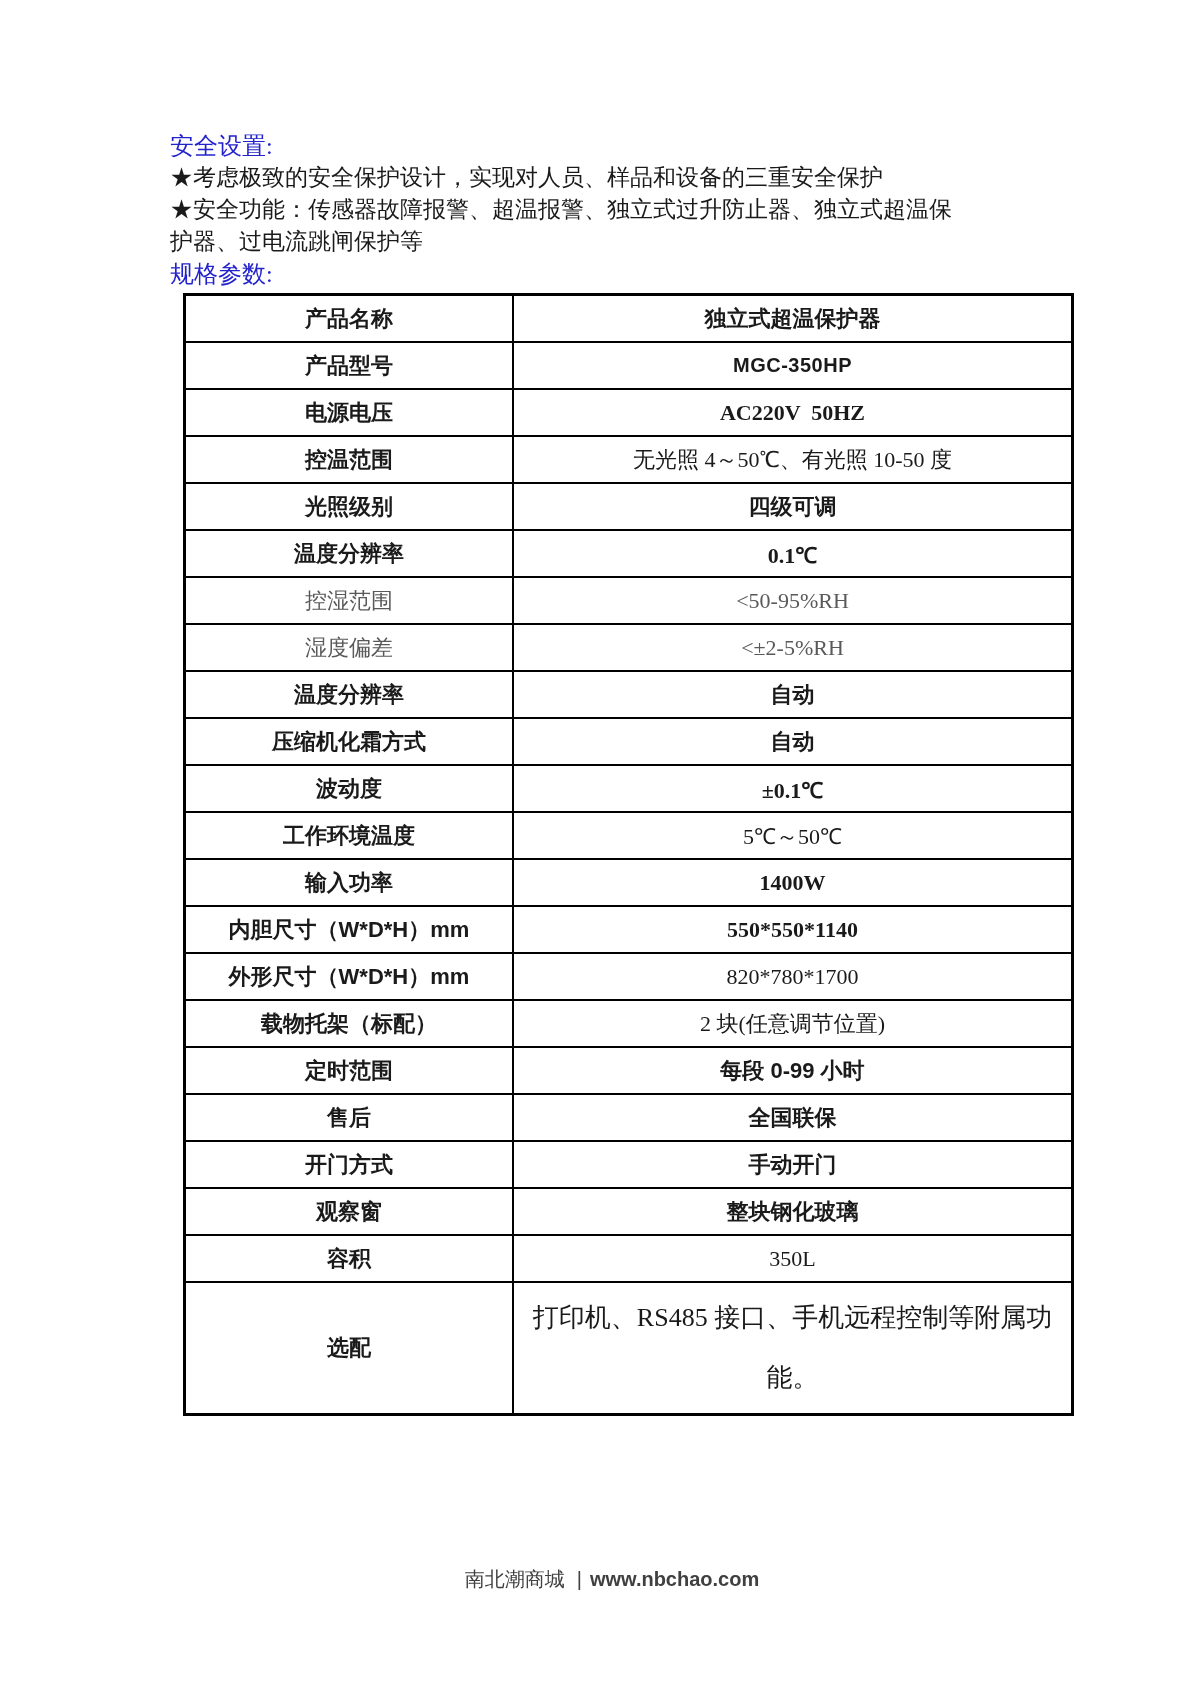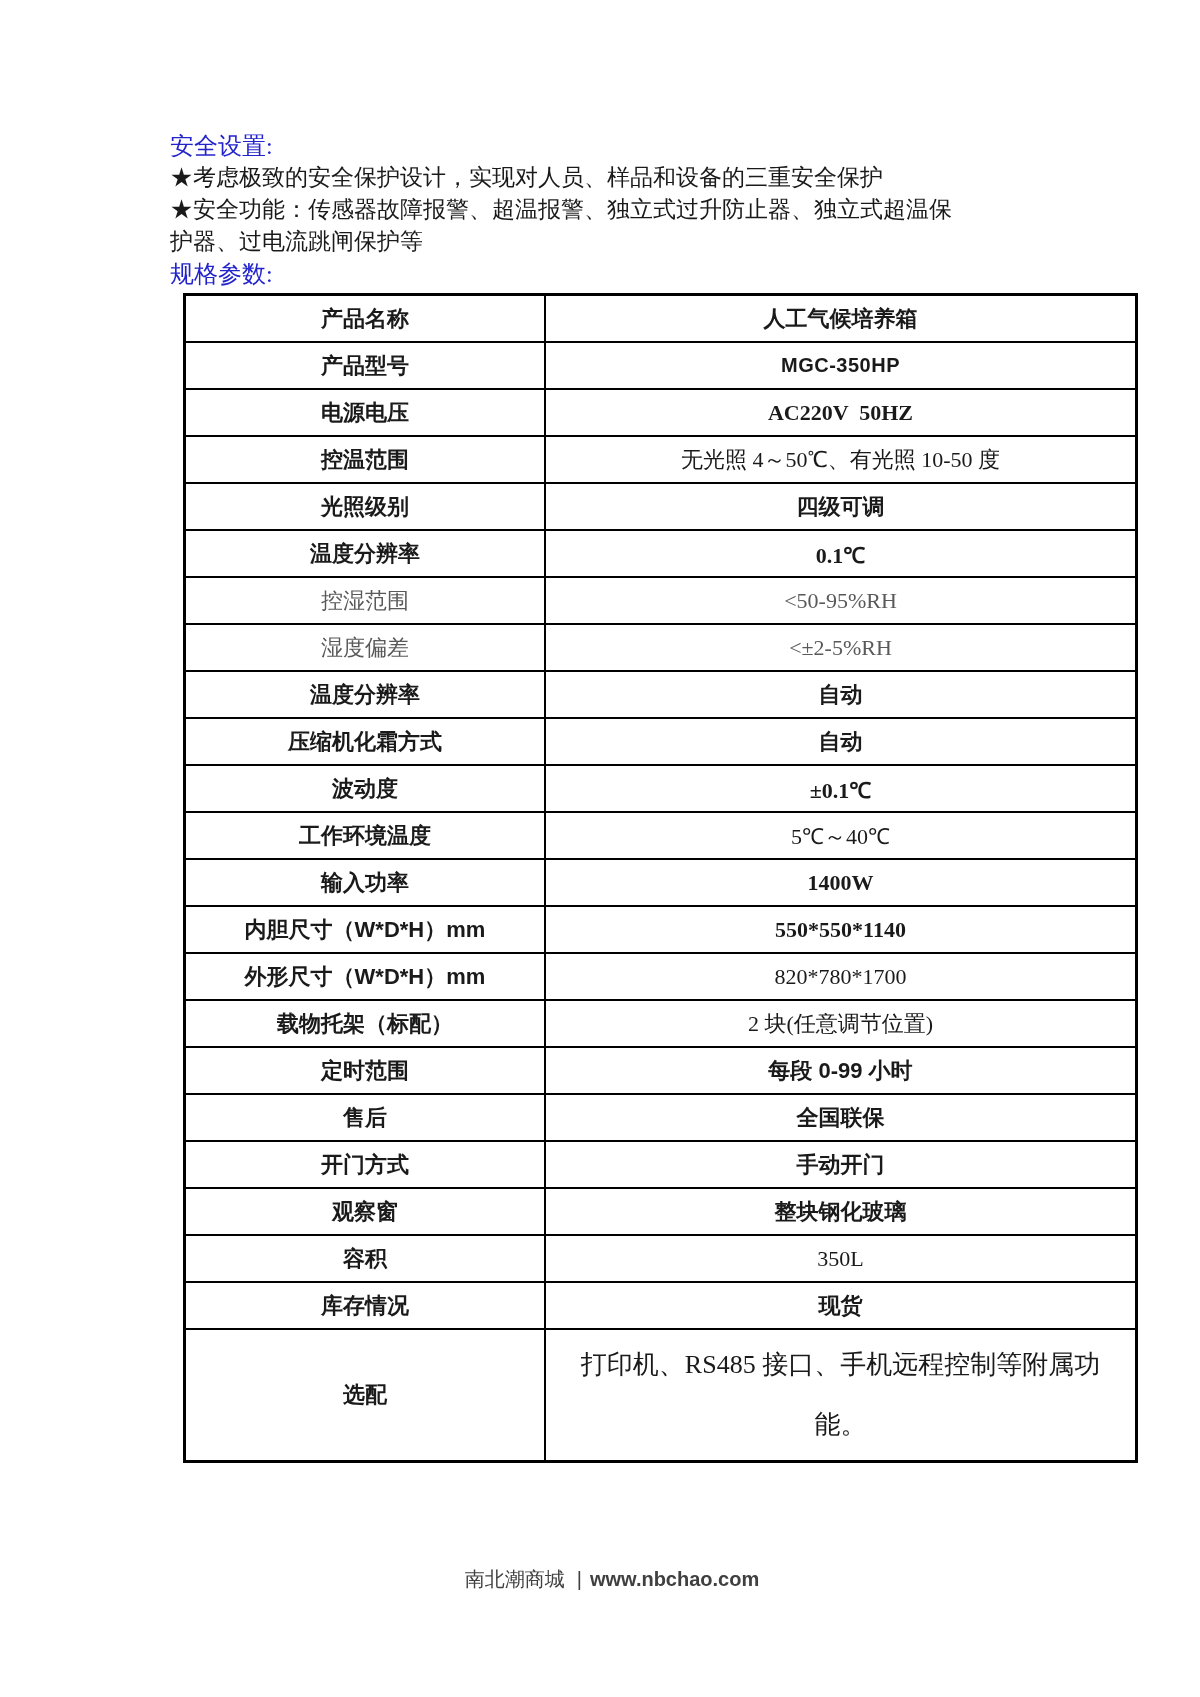--- a/index.html
+++ b/index.html
@@ -16,21 +16,21 @@
   }
   .bullet{
     font-size:23px;line-height:32px;margin:0;width:798px;
     font-family:"Liberation Serif", serif;
   }
   table.specs{
     border-collapse:collapse;table-layout:fixed;width:875px;
     margin:3px 0 0 13px;border:3px solid var(--line);
   }
   table.specs td{
-    border:2px solid var(--line);height:45px;padding:0 18px;
+    border:2px solid var(--line);height:45px;padding:0 2px;
     text-align:center;vertical-align:middle;overflow:hidden;
   }
   td.label{
     width:322px;font-family:"Liberation Sans", sans-serif;
     font-weight:700;font-size:22px;
   }
   td.value{width:553px;white-space:pre-wrap;}
   .v-bold{font-family:"Liberation Sans", sans-serif;font-weight:700;font-size:22px;}
   .v-sansbold{font-family:"Liberation Sans", sans-serif;font-weight:700;font-size:20px;letter-spacing:0.5px;}
   .v-serif{font-family:"Liberation Serif", serif;font-size:22px;}
@@ -56,21 +56,21 @@
   <p class="bullet">★考虑极致的安全保护设计，实现对人员、样品和设备的三重安全保护</p>
 
   <p class="bullet">★安全功能：传感器故障报警、超温报警、独立式过升防止器、独立式超温保护器、过电流跳闸保护等</p>
 
   <h2 class="blue-title">规格参数:</h2>
 
   <table class="specs">
     <tbody id="spec-rows">
         <tr>
           <td class="label">产品名称</td>
-          <td class="value v-bold">人工气候培养箱</td>
+          <td class="value v-bold">独立式超温保护器</td>
         </tr>
         <tr>
           <td class="label">产品型号</td>
           <td class="value v-sansbold">MGC-350HP</td>
         </tr>
         <tr>
           <td class="label">电源电压</td>
           <td class="value v-serifbold">AC220V  50HZ</td>
         </tr>
         <tr>
@@ -100,21 +100,21 @@
         <tr>
           <td class="label">压缩机化霜方式</td>
           <td class="value v-bold">自动</td>
         </tr>
         <tr>
           <td class="label">波动度</td>
           <td class="value v-serifbold">±0.1℃</td>
         </tr>
         <tr>
           <td class="label">工作环境温度</td>
-          <td class="value v-serif">5℃～40℃</td>
+          <td class="value v-serif">5℃～50℃</td>
         </tr>
         <tr>
           <td class="label">输入功率</td>
           <td class="value v-serifbold">1400W</td>
         </tr>
         <tr>
           <td class="label">内胆尺寸（W*D*H）mm</td>
           <td class="value v-serifbold">550*550*1140</td>
         </tr>
         <tr>
@@ -138,24 +138,20 @@
           <td class="value v-bold">手动开门</td>
         </tr>
         <tr>
           <td class="label">观察窗</td>
           <td class="value v-bold">整块钢化玻璃</td>
         </tr>
         <tr>
           <td class="label">容积</td>
           <td class="value v-serif">350L</td>
         </tr>
-        <tr>
-          <td class="label">库存情况</td>
-          <td class="value v-bold">现货</td>
-        </tr>
         <tr class="tall">
           <td class="label">选配</td>
           <td class="value v-seriflg">打印机、RS485 接口、手机远程控制等附属功
 能。</td>
         </tr>
       </tbody>
   </table>
 
 </div>
 

